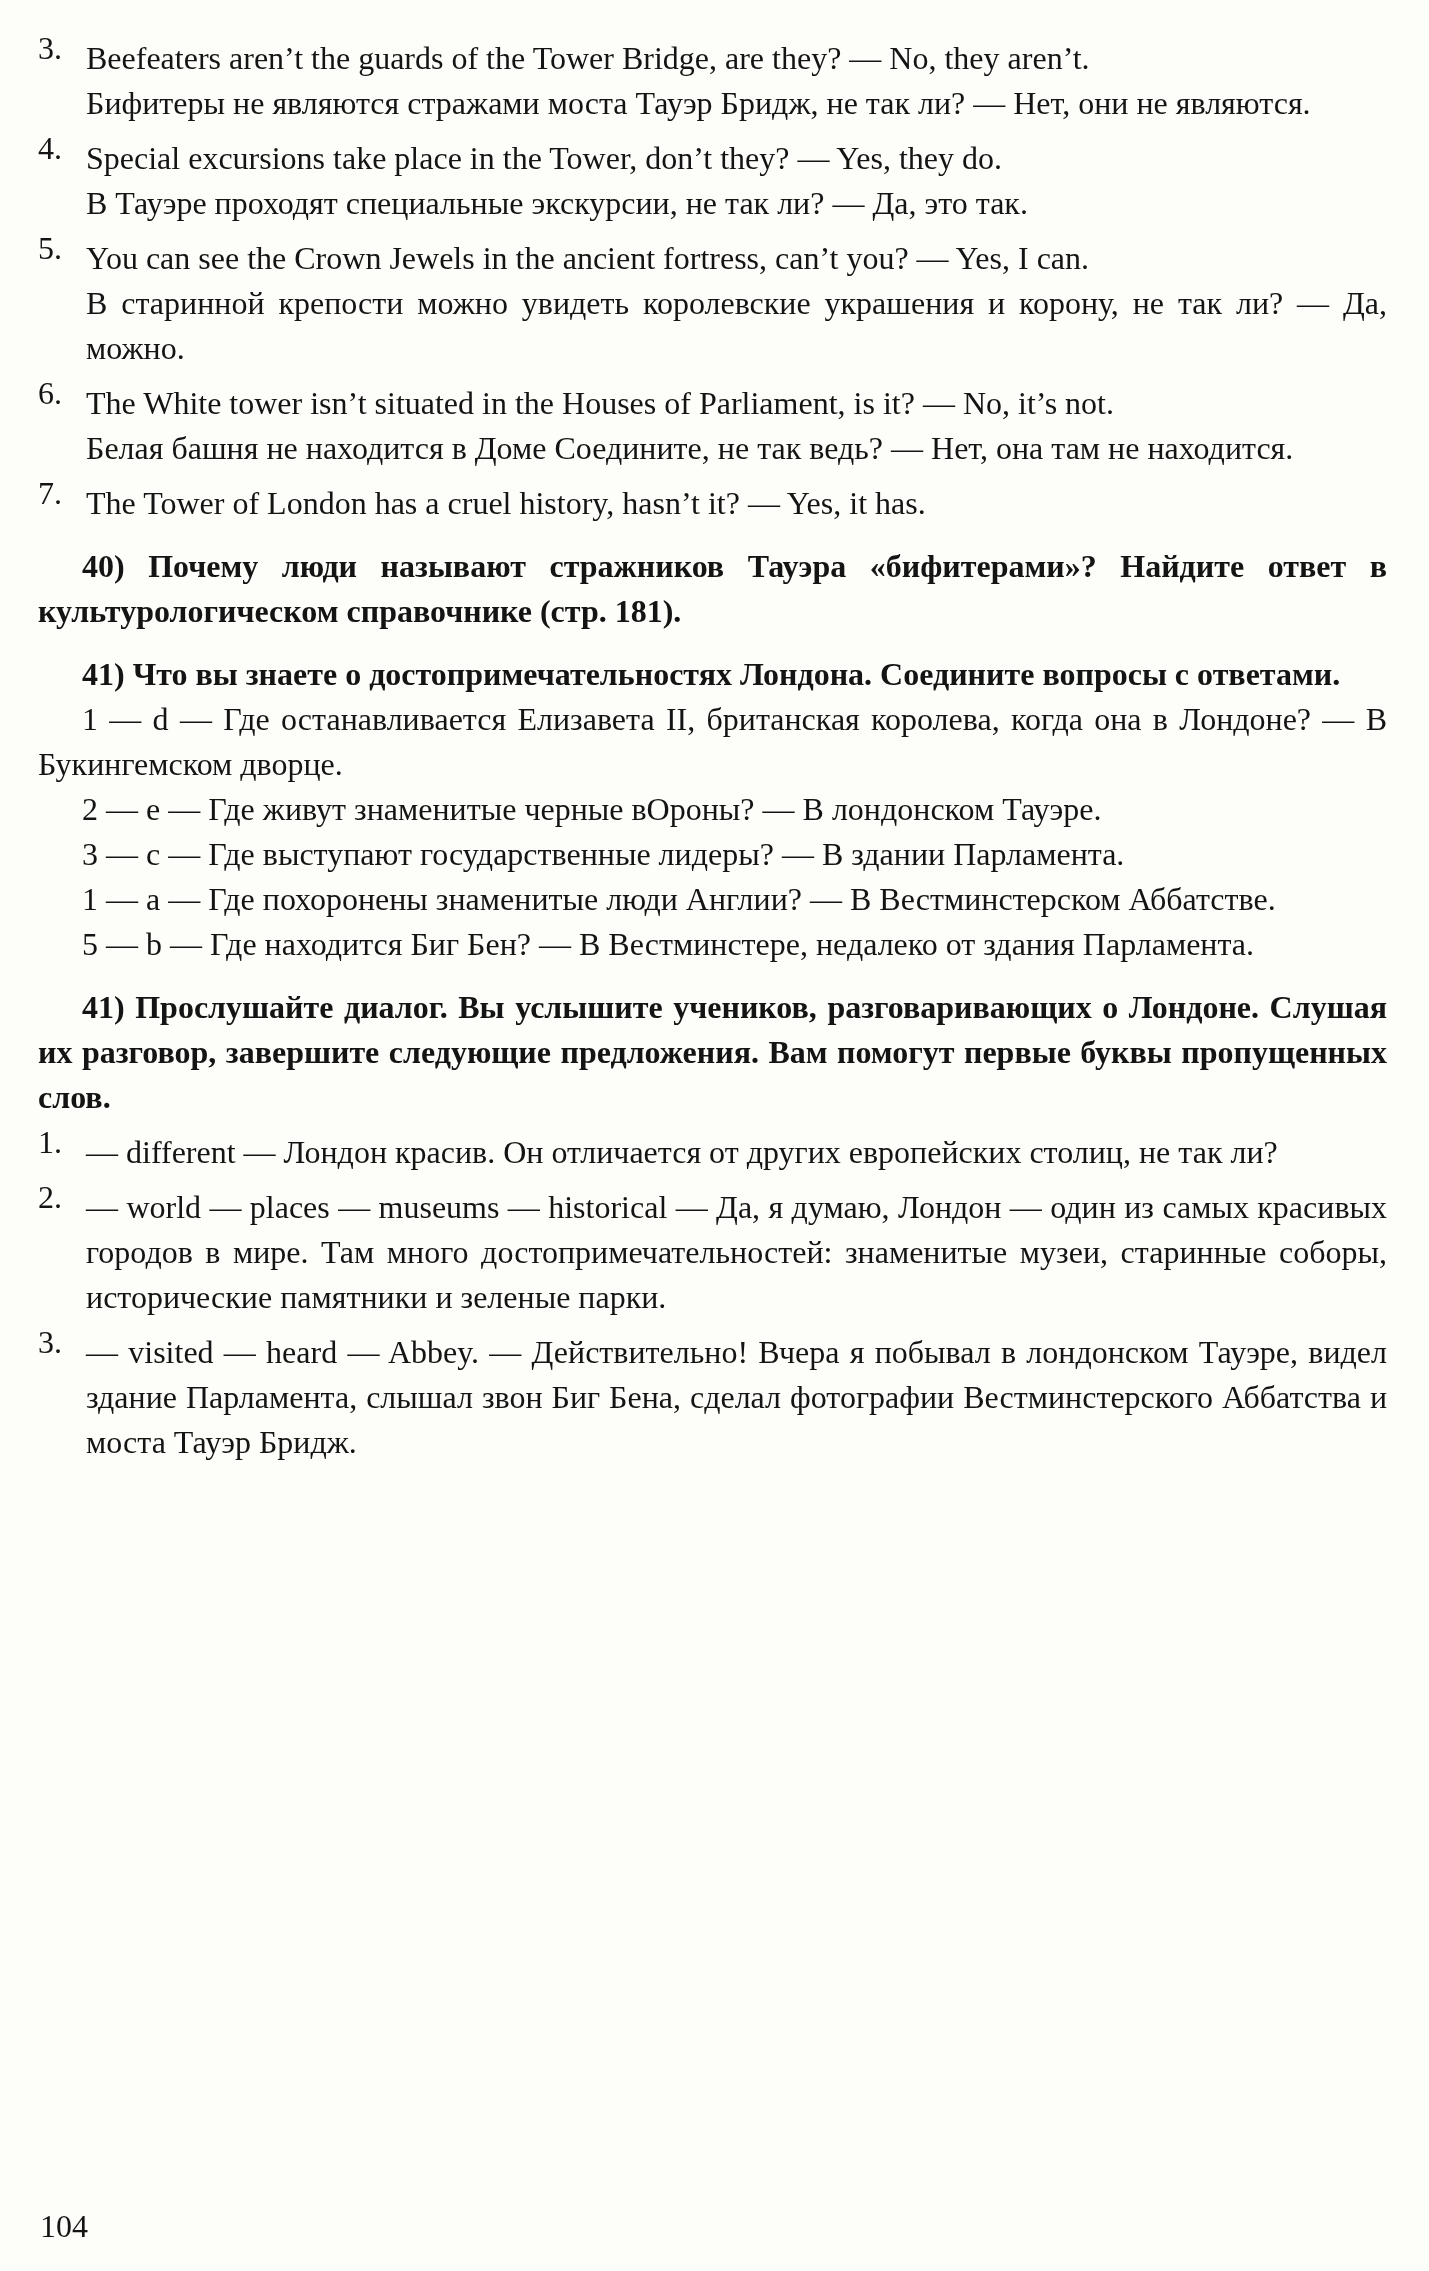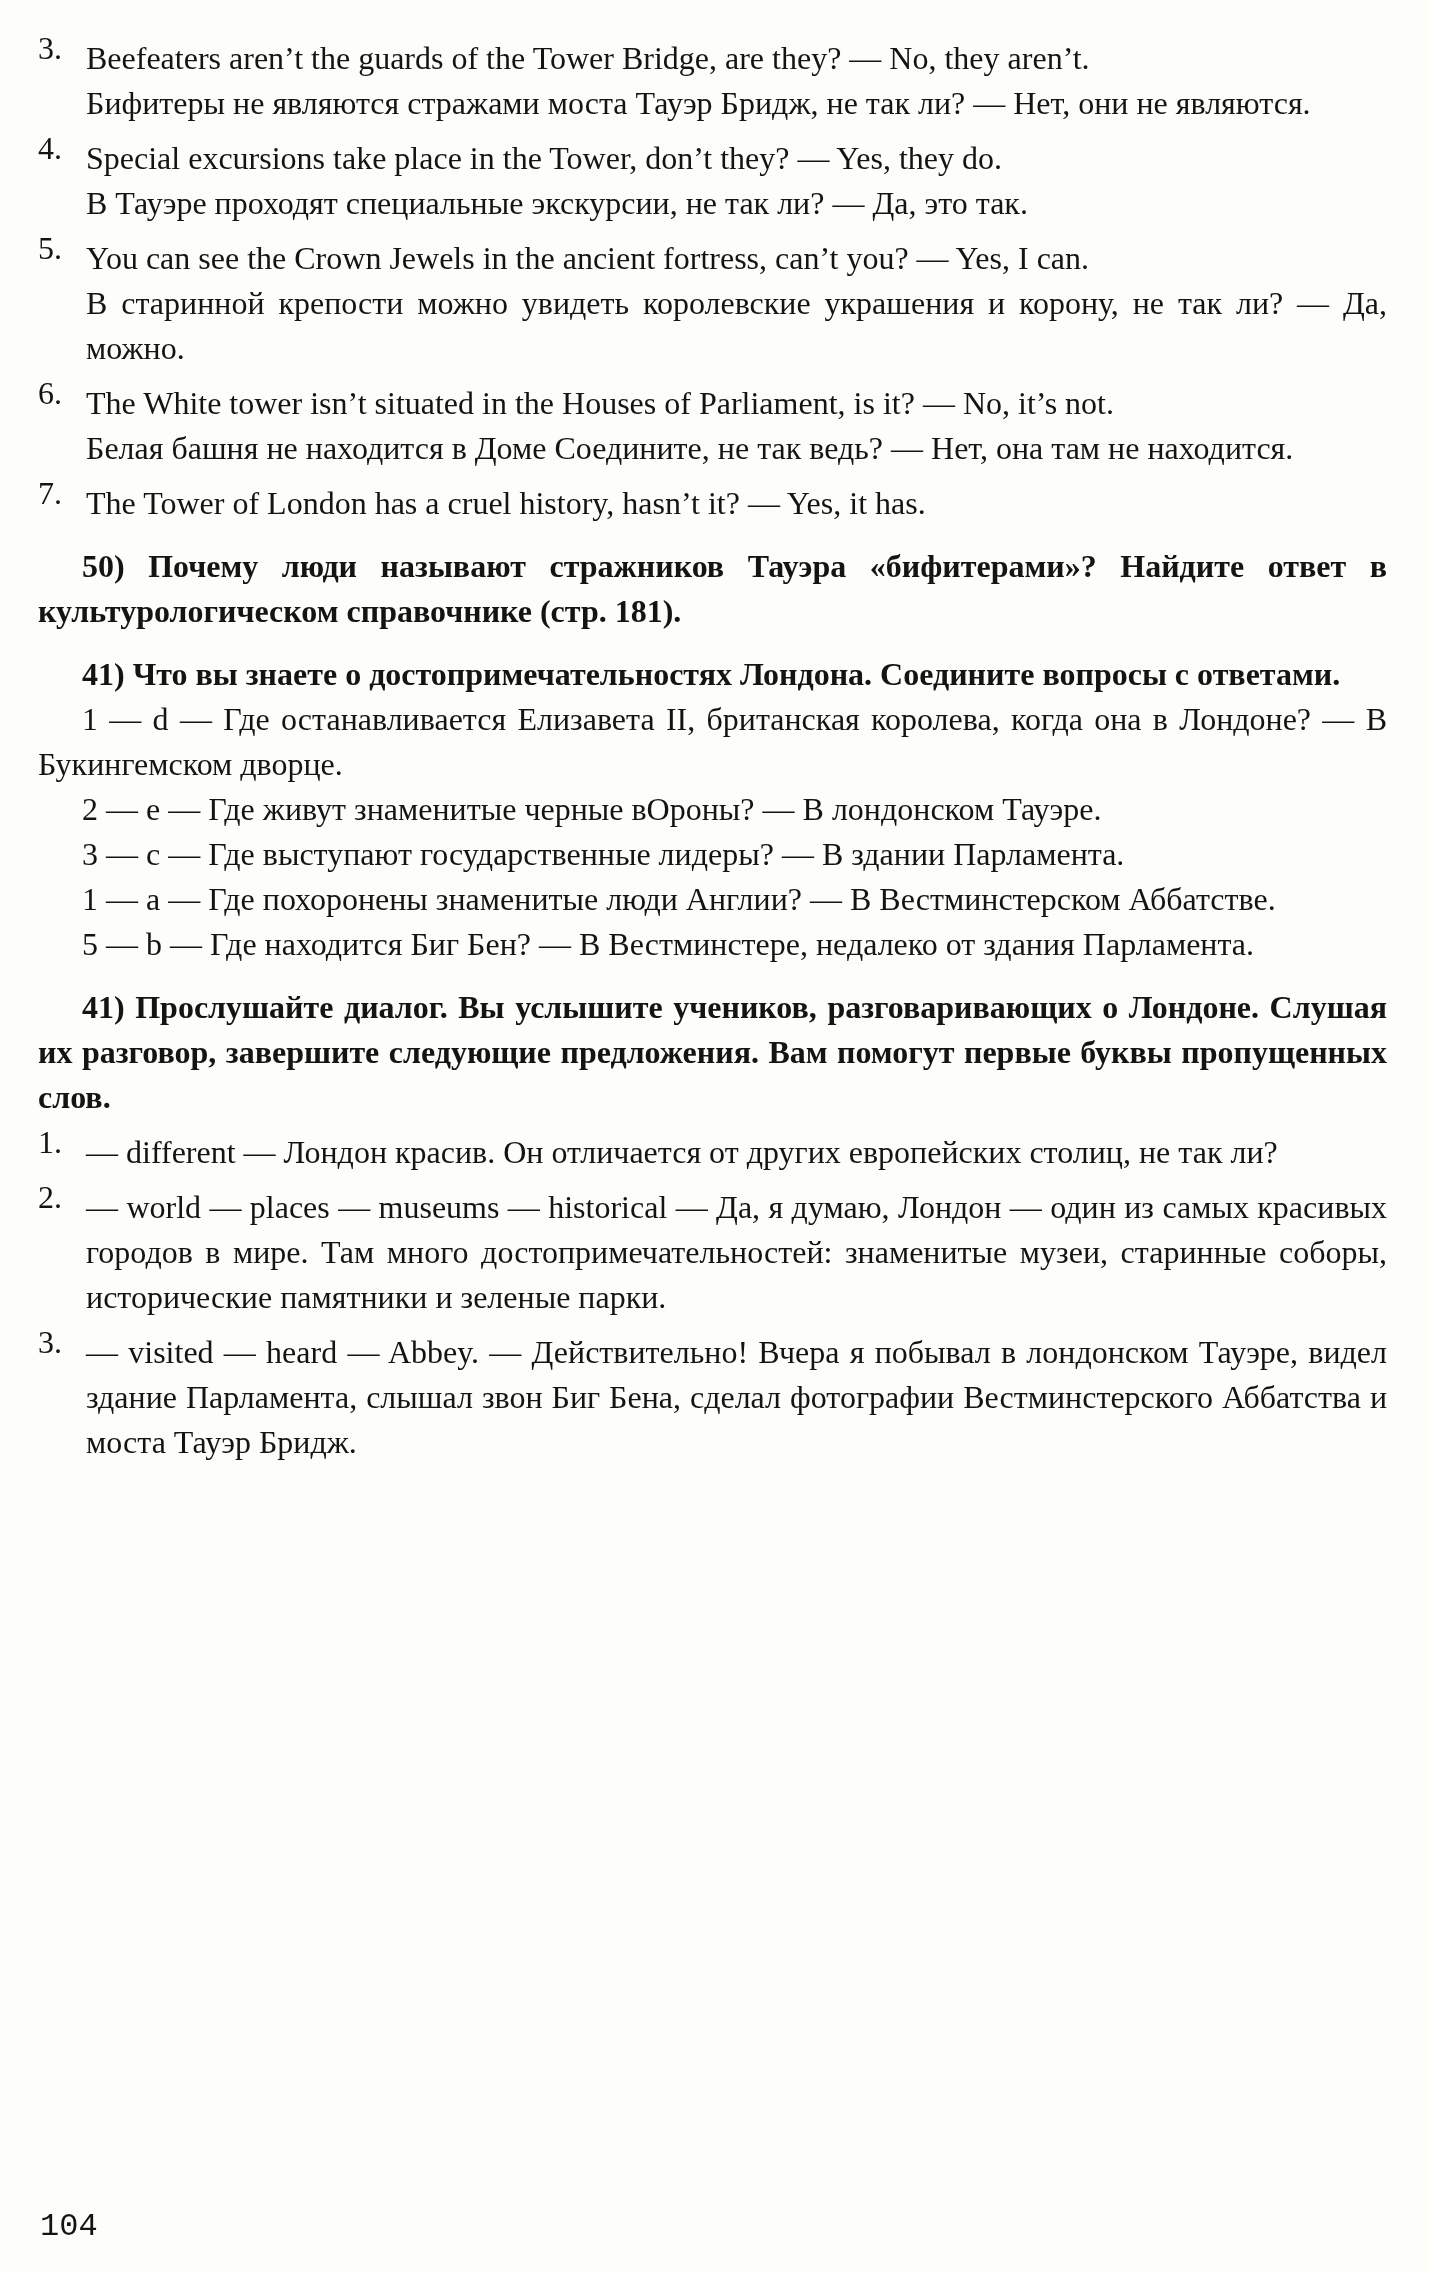--- a/index.html
+++ b/index.html
@@ -16,21 +16,21 @@
     padding: 26px 42px 110px 38px;
     position: relative;
     text-align: justify;
   }
   .qa-item, .dlg-item { display: flex; align-items: flex-start; }
   .item-num { flex: 0 0 48px; text-align: left; }
   .item-body { flex: 1 1 auto; min-width: 0; margin-top: 10px; }
   .section { margin-top: 18px; }
   .heading { font-weight: bold; text-indent: 44px; }
   .para-indent { text-indent: 44px; }
-  .pagenum { position: absolute; left: 40px; bottom: 22px; text-indent: 0; font-family: Liberation Mono, monospace; }
+  .pagenum { position: absolute; left: 40px; bottom: 22px; text-indent: 0; }
 </style>
 </head>
 <body>
 
 <div class="page">
 
   <div class="qa-item">
     <span class="item-num">3.</span>
     <div class="item-body">
       <div>Beefeaters aren’t the guards of the Tower Bridge, are they? — No, they aren’t.</div>
@@ -63,21 +63,21 @@
   </div>
 
   <div class="qa-item">
     <span class="item-num">7.</span>
     <div class="item-body">
       <div>The Tower of London has a cruel history, hasn’t it? — Yes, it has.</div>
     </div>
   </div>
 
   <div class="section">
-    <div class="heading">50) Почему люди называют стражников Тауэра «бифитерами»? Найдите ответ в культурологическом справочнике (стр. 181).</div>
+    <div class="heading">40) Почему люди называют стражников Тауэра «бифитерами»? Найдите ответ в культурологическом справочнике (стр. 181).</div>
   </div>
 
   <div class="section">
     <div class="heading">41) Что вы знаете о достопримечательностях Лондона. Соедините вопросы с ответами.</div>
     <div class="para-indent">1 — d — Где останавливается Елизавета II, британская королева, когда она в Лондоне? — В Букингемском дворце.</div>
     <div class="para-indent">2 — e — Где живут знаменитые черные вОроны? — В лондонском Тауэре.</div>
     <div class="para-indent">3 — c — Где выступают государственные лидеры? — В здании Парламента.</div>
     <div class="para-indent">1 — a — Где похоронены знаменитые люди Англии? — В Вестминстерском Аббатстве.</div>
     <div class="para-indent">5 — b — Где находится Биг Бен? — В Вестминстере, недалеко от здания Парламента.</div>
   </div>

